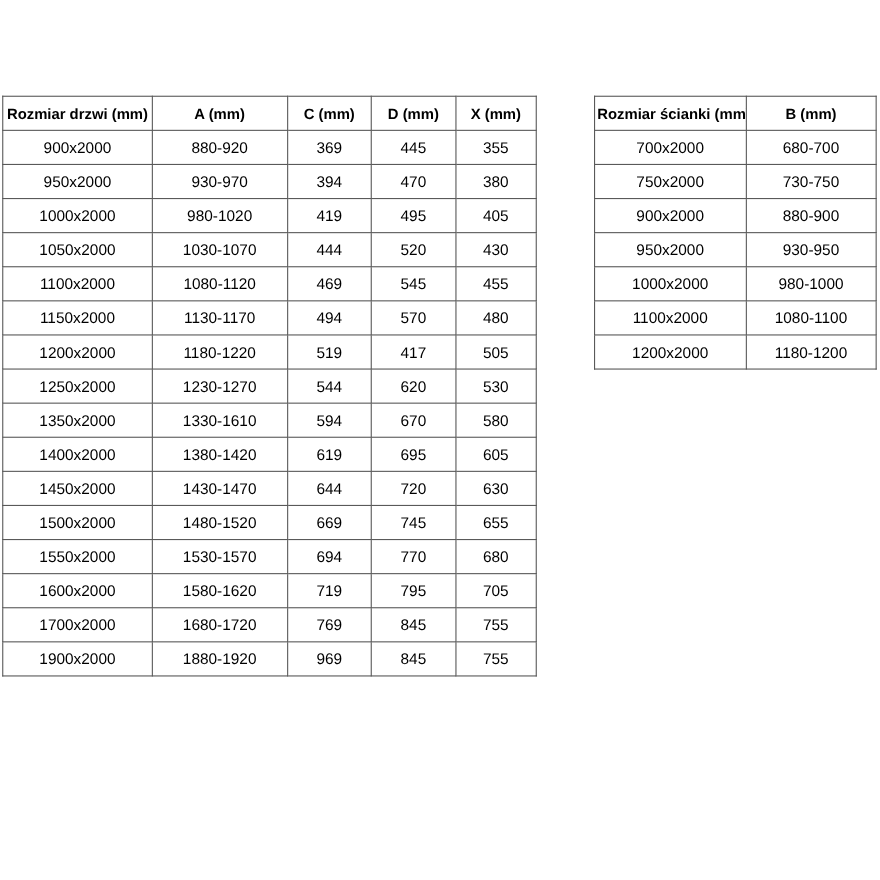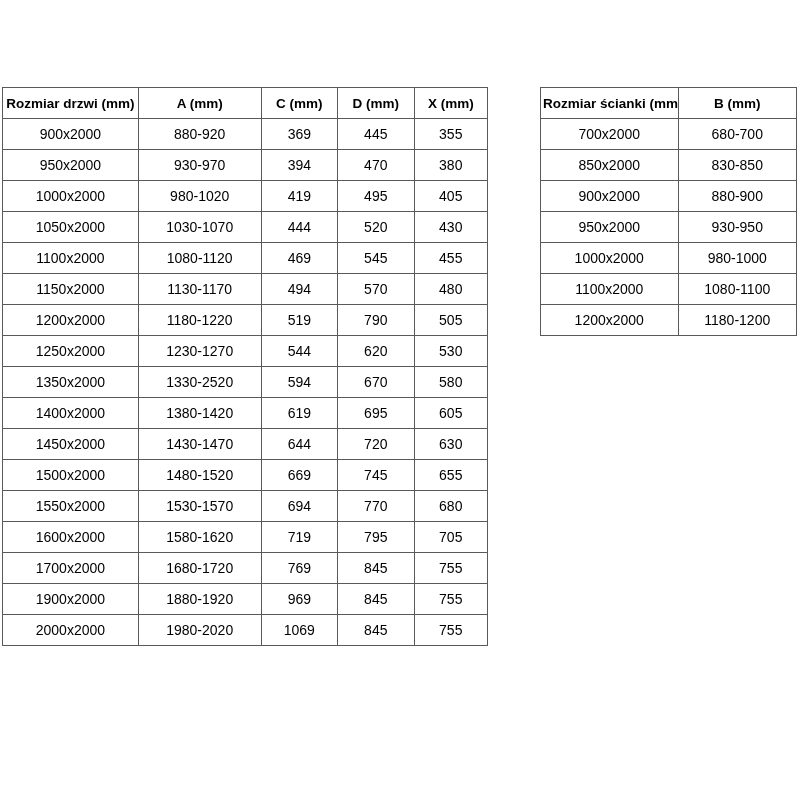--- a/index.html
+++ b/index.html
@@ -117,33 +117,33 @@
           <td>1150x2000</td>
           <td>1130-1170</td>
           <td>494</td>
           <td>570</td>
           <td>480</td>
         </tr>
         <tr>
           <td>1200x2000</td>
           <td>1180-1220</td>
           <td>519</td>
-          <td>790</td>
+          <td>417</td>
           <td>505</td>
         </tr>
         <tr>
           <td>1250x2000</td>
           <td>1230-1270</td>
           <td>544</td>
           <td>620</td>
           <td>530</td>
         </tr>
         <tr>
           <td>1350x2000</td>
-          <td>1330-2520</td>
+          <td>1330-1610</td>
           <td>594</td>
           <td>670</td>
           <td>580</td>
         </tr>
         <tr>
           <td>1400x2000</td>
           <td>1380-1420</td>
           <td>619</td>
           <td>695</td>
           <td>605</td>
@@ -180,27 +180,20 @@
           <td>1700x2000</td>
           <td>1680-1720</td>
           <td>769</td>
           <td>845</td>
           <td>755</td>
         </tr>
         <tr>
           <td>1900x2000</td>
           <td>1880-1920</td>
           <td>969</td>
-          <td>845</td>
-          <td>755</td>
-        </tr>
-        <tr>
-          <td>2000x2000</td>
-          <td>1980-2020</td>
-          <td>1069</td>
           <td>845</td>
           <td>755</td>
         </tr>
       </tbody>
     </table>
 
   <table class="spec-table wall-table">
     <colgroup>
       <col class="c0">
         <col class="c1">
@@ -210,22 +203,22 @@
           <th>Rozmiar ścianki (mm)</th>
           <th>B (mm)</th>
         </tr>
       </thead>
       <tbody>
         <tr>
           <td>700x2000</td>
           <td>680-700</td>
         </tr>
         <tr>
-          <td>850x2000</td>
-          <td>830-850</td>
+          <td>750x2000</td>
+          <td>730-750</td>
         </tr>
         <tr>
           <td>900x2000</td>
           <td>880-900</td>
         </tr>
         <tr>
           <td>950x2000</td>
           <td>930-950</td>
         </tr>
         <tr>

